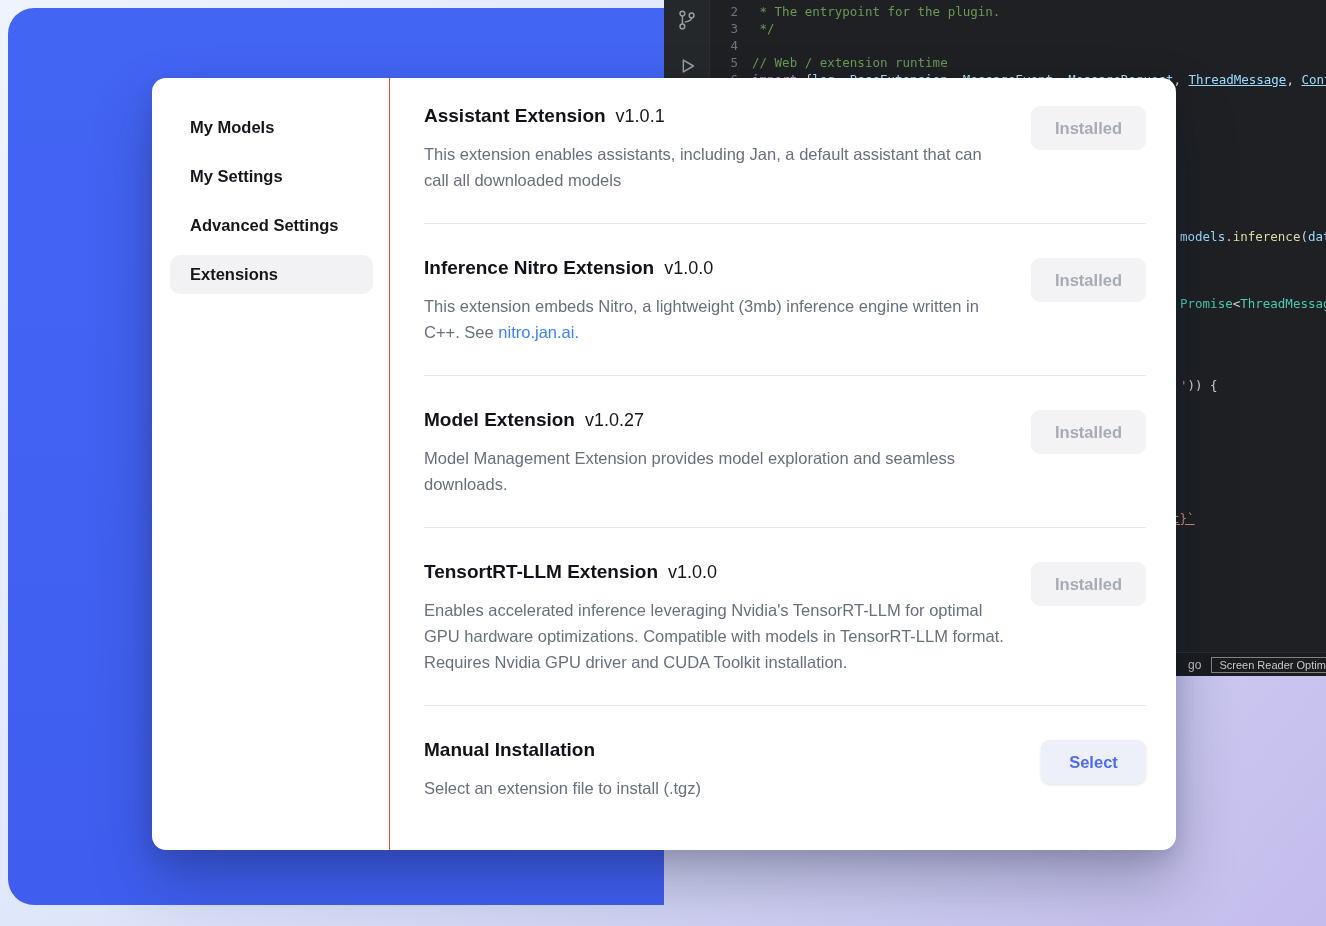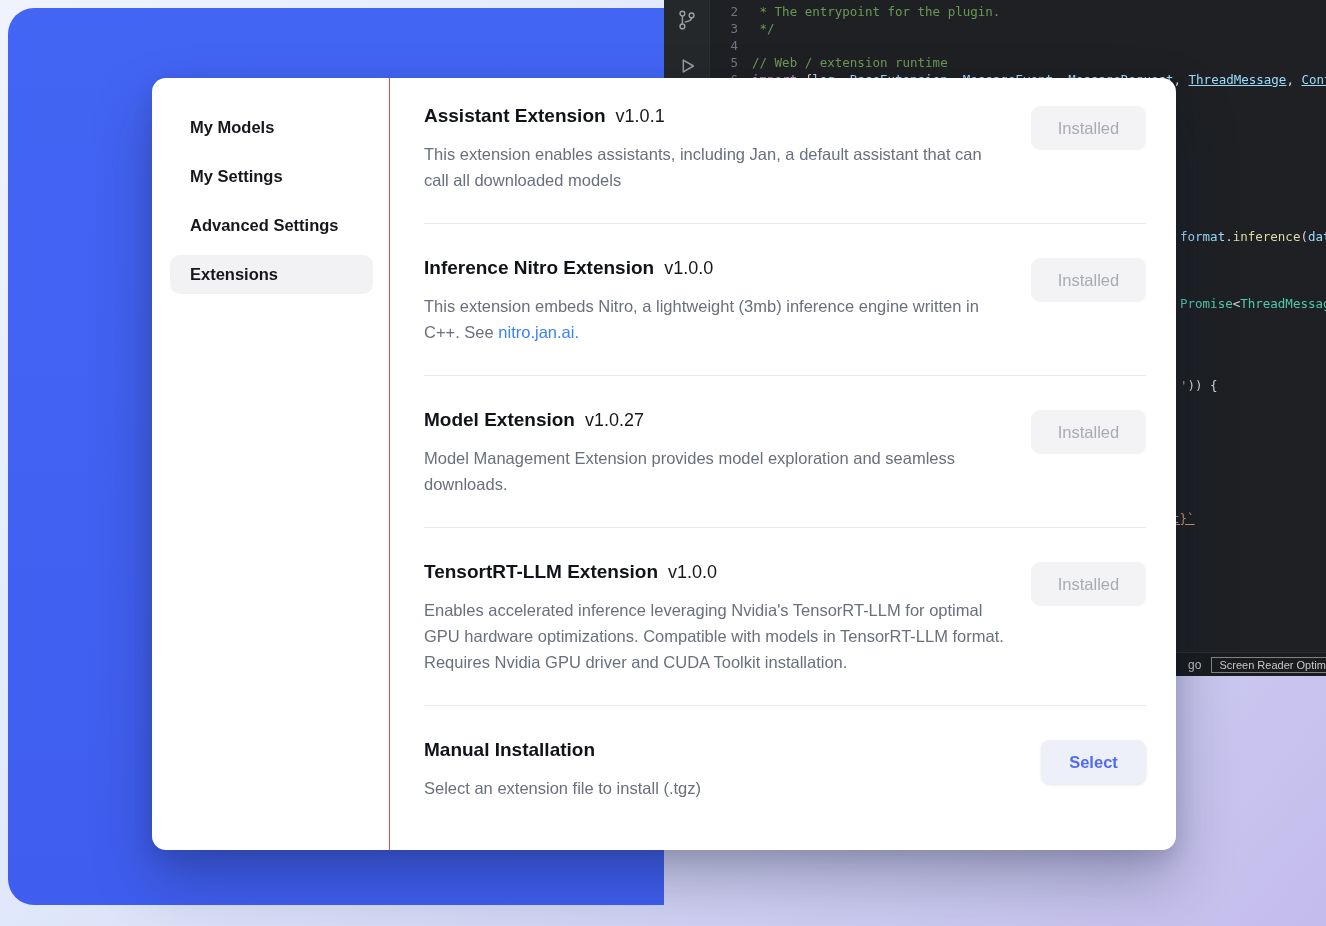--- a/index.html
+++ b/index.html
@@ -57,21 +57,21 @@
   .section { display:flex; justify-content:space-between; align-items:flex-start;
              padding:32px 0 30px; border-bottom:1px solid #e8e8ec; }
   .section.first { padding-top:14px; }
   .section.last { border-bottom:none; }
   .sec-title { font-size:19px; font-weight:700; color:#101319; line-height:24px; }
   .sec-ver { font-weight:400; font-size:18px; color:#16181d; margin-left:10px; }
   .sec-desc { margin-top:13px; font-size:16.5px; line-height:26px; color:#68707e; max-width:582px; }
   .desc-link { color:#3b82f6; text-decoration:none; cursor:pointer; }
   .btn { height:44px; border:none; border-radius:9px; font-size:16.5px;
          font-family:"Liberation Sans",sans-serif; cursor:pointer; flex-shrink:0; margin-top:2px; }
-  .btn-installed { width:115px; background:#f3f3f5; color:#a7abb3; font-weight:400; }
+  .btn-installed { width:115px; background:#f3f3f5; color:#a7abb3; font-weight:700; }
   .btn-select { width:105px; background:#edf0f8; color:#4f6bf5; font-weight:700;
                 box-shadow:0 1px 3px rgba(16,24,40,.12); }
 </style>
 </head>
 <body>
 
 <div class="stage">
 
   <div class="editor">
     <div class="activity-bar">
@@ -91,21 +91,21 @@
     </div>
 
     <div class="code-area">
         <div class="code-row"><span class="ln">2</span><span><span class="c-comment"> * The entrypoint for the plugin.</span></span></div>
         <div class="code-row"><span class="ln">3</span><span><span class="c-comment"> */</span></span></div>
         <div class="code-row"><span class="ln">4</span><span></span></div>
         <div class="code-row"><span class="ln">5</span><span><span class="c-comment">// Web / extension runtime</span></span></div>
         <div class="code-row"><span class="ln">6</span><span><span class="c-kw">import</span><span class="c-plain"> {</span><span class="c-var c-u">log</span><span class="c-plain">, </span><span class="c-var c-u">BaseExtension</span><span class="c-plain">, </span><span class="c-var c-u">MessageEvent</span><span class="c-plain">, </span><span class="c-var c-u">MessageRequest</span><span class="c-plain">, </span><span class="c-var c-u">ThreadMessage</span><span class="c-plain">, </span><span class="c-var c-u">ContentType</span></span></div>
       </div>
 
-    <div class="frag frag-0"><span class="c-var">format</span><span class="c-plain">.</span><span class="c-fn">inference</span><span class="c-plain">(</span><span class="c-var">data</span></div>
+    <div class="frag frag-0"><span class="c-var">models</span><span class="c-plain">.</span><span class="c-fn">inference</span><span class="c-plain">(</span><span class="c-var">data</span></div>
     <div class="frag frag-1"><span class="c-type">Promise</span><span class="c-plain">&lt;</span><span class="c-type">ThreadMessage</span></div>
     <div class="frag frag-2"><span class="c-str">'</span><span class="c-plain">)) {</span></div>
     <div class="frag frag-3"><span class="c-str c-u">t}`</span></div>
 
     <div class="status-bar">
       <span>go</span>
       <span class="sb-badge">Screen Reader Optimized</span>
     </div>
   </div>
 

